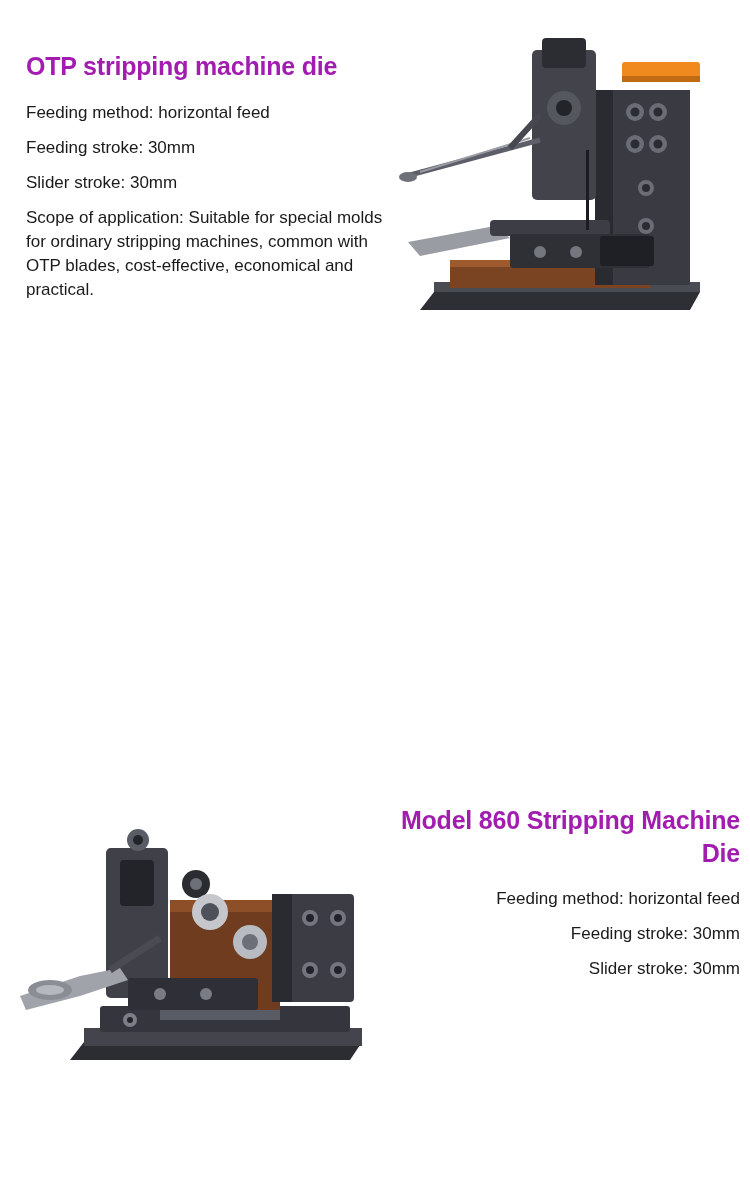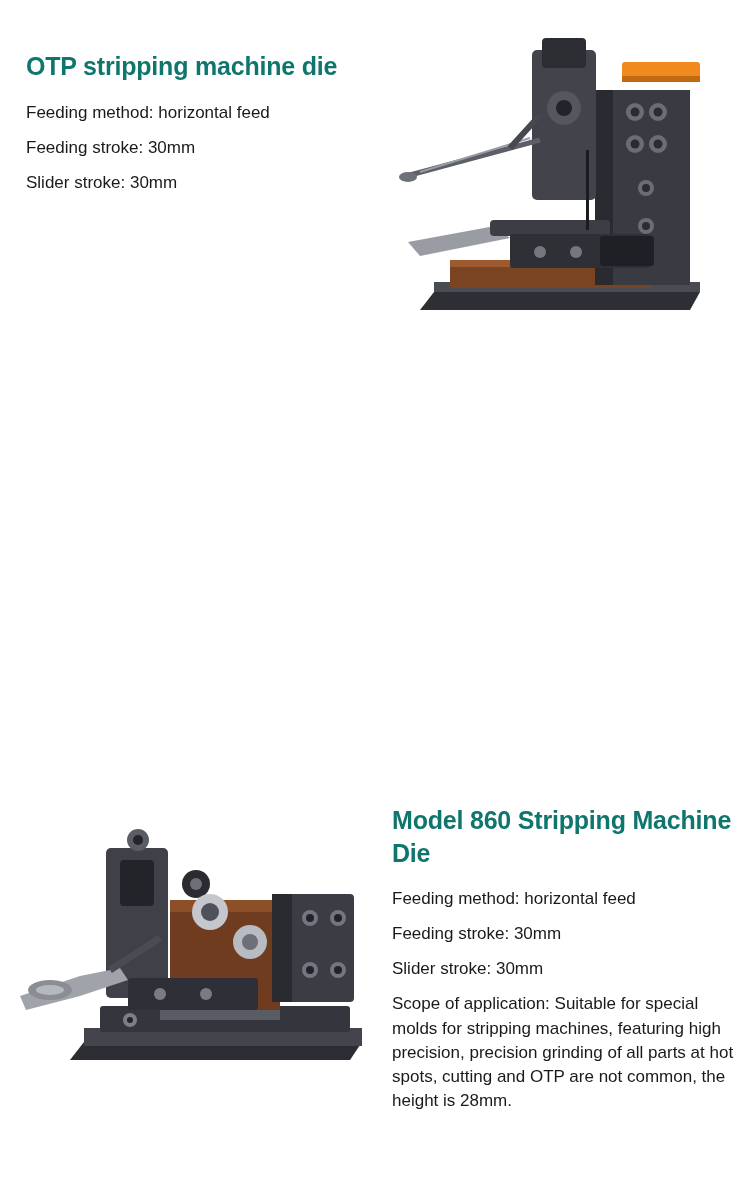--- a/index.html
+++ b/index.html
@@ -18,21 +18,21 @@
     position: relative;
     width: 750px;
     height: 1204px;
     background: #ffffff;
   }
   .section {
     position: relative;
     box-sizing: border-box;
   }
   .sec-1 { height: 390px; }
-  .sec-2 { height: 430px; }
+  .sec-2 { height: 430px; text-align: right; }
   .sec-3 { height: 384px; }
 
   .text-col {
     position: absolute;
     box-sizing: border-box;
   }
   .img-col {
     position: absolute;
     box-sizing: border-box;
   }
@@ -43,21 +43,21 @@
 
   
   .sec-2 .text-col { left: 392px; top: 414px; width: 348px; }
   .sec-2 .img-col  { left: 10px; top: 420px; width: 370px; height: 300px; }
 
   h2.title {
     margin: 0 0 18px 0;
     font-size: 25px;
     line-height: 1.3;
     font-weight: bold;
-    color: #0f766e;
+    color: #a21caf;
     letter-spacing: -0.2px;
   }
   .sec-2 h2.title { font-size: 25px; }
 
   p.line {
     margin: 0 0 11px 0;
     font-size: 17px;
     line-height: 1.42;
     color: #1a1a1a;
   }
@@ -75,20 +75,21 @@
 
 <div class="page">
 
   <div class="section sec-1">
 
     <div class="text-col">
       <h2 class="title">OTP stripping machine die</h2>
       <p class="line">Feeding method: horizontal feed</p>
       <p class="line">Feeding stroke: 30mm</p>
       <p class="line">Slider stroke: 30mm</p>
+      <p class="line">Scope of application: Suitable for special molds for ordinary stripping machines, common with OTP blades, cost-effective, economical and practical.</p>
     </div>
 
     <div class="img-col">
       <svg class="machine" viewBox="0 0 340 330">
 
         <polygon points="30,290 300,290 310,272 44,272" fill="#2e2f35"></polygon>
         <polygon points="44,272 310,272 310,262 44,262" fill="#4a4c54"></polygon>
 
         <rect x="60" y="240" width="200" height="28" fill="#7a4422"></rect>
         <rect x="60" y="240" width="200" height="7" fill="#9c5a2e"></rect>
@@ -135,21 +136,20 @@
     </div>
   </div>
 
   <div class="section sec-2">
 
     <div class="text-col">
       <h2 class="title">Model 860 Stripping Machine Die</h2>
       <p class="line">Feeding method: horizontal feed</p>
       <p class="line">Feeding stroke: 30mm</p>
       <p class="line">Slider stroke: 30mm</p>
-      <p class="line">Scope of application: Suitable for special molds for stripping machines, featuring high precision, precision grinding of all parts at hot spots, cutting and OTP are not common, the height is 28mm.</p>
     </div>
 
     <div class="img-col">
       <svg class="machine" viewBox="0 0 370 300">
 
         <polygon points="60,250 340,250 352,232 74,232" fill="#2c2d33"></polygon>
         <rect x="74" y="218" width="278" height="18" fill="#43444c"></rect>
 
         <rect x="90" y="196" width="250" height="26" rx="3" fill="#35363d"></rect>
         <rect x="150" y="200" width="120" height="10" fill="#5a5c65"></rect>

